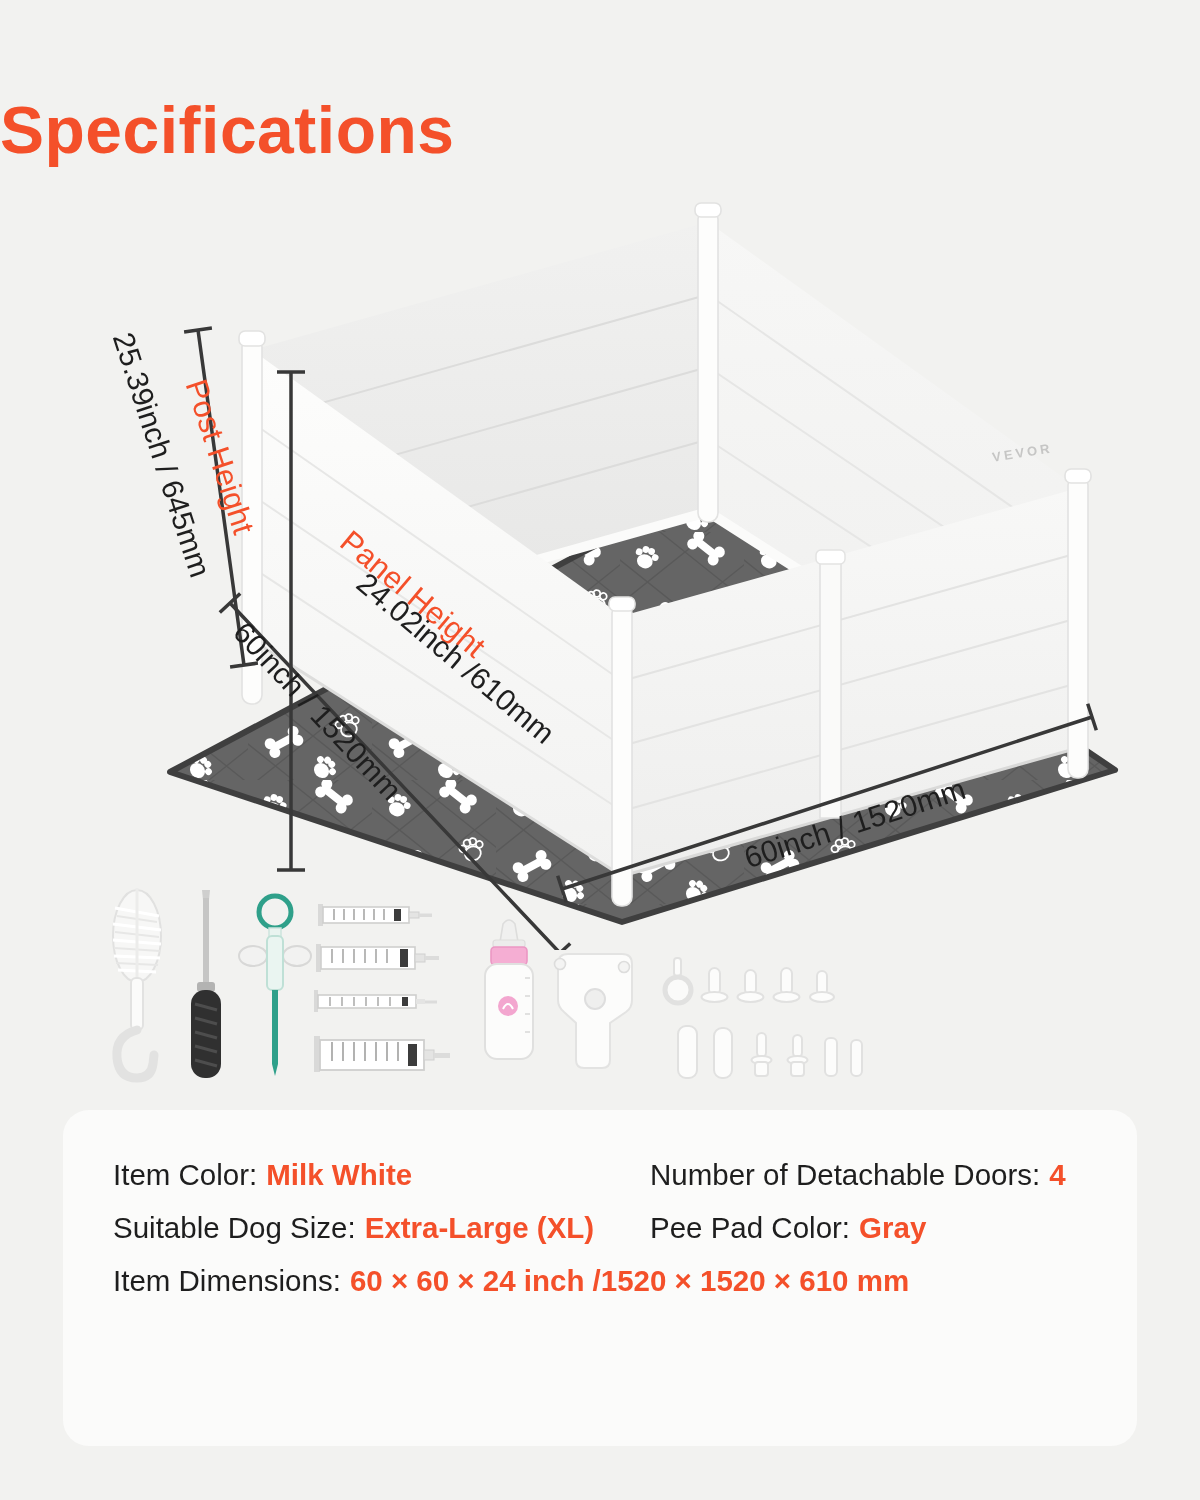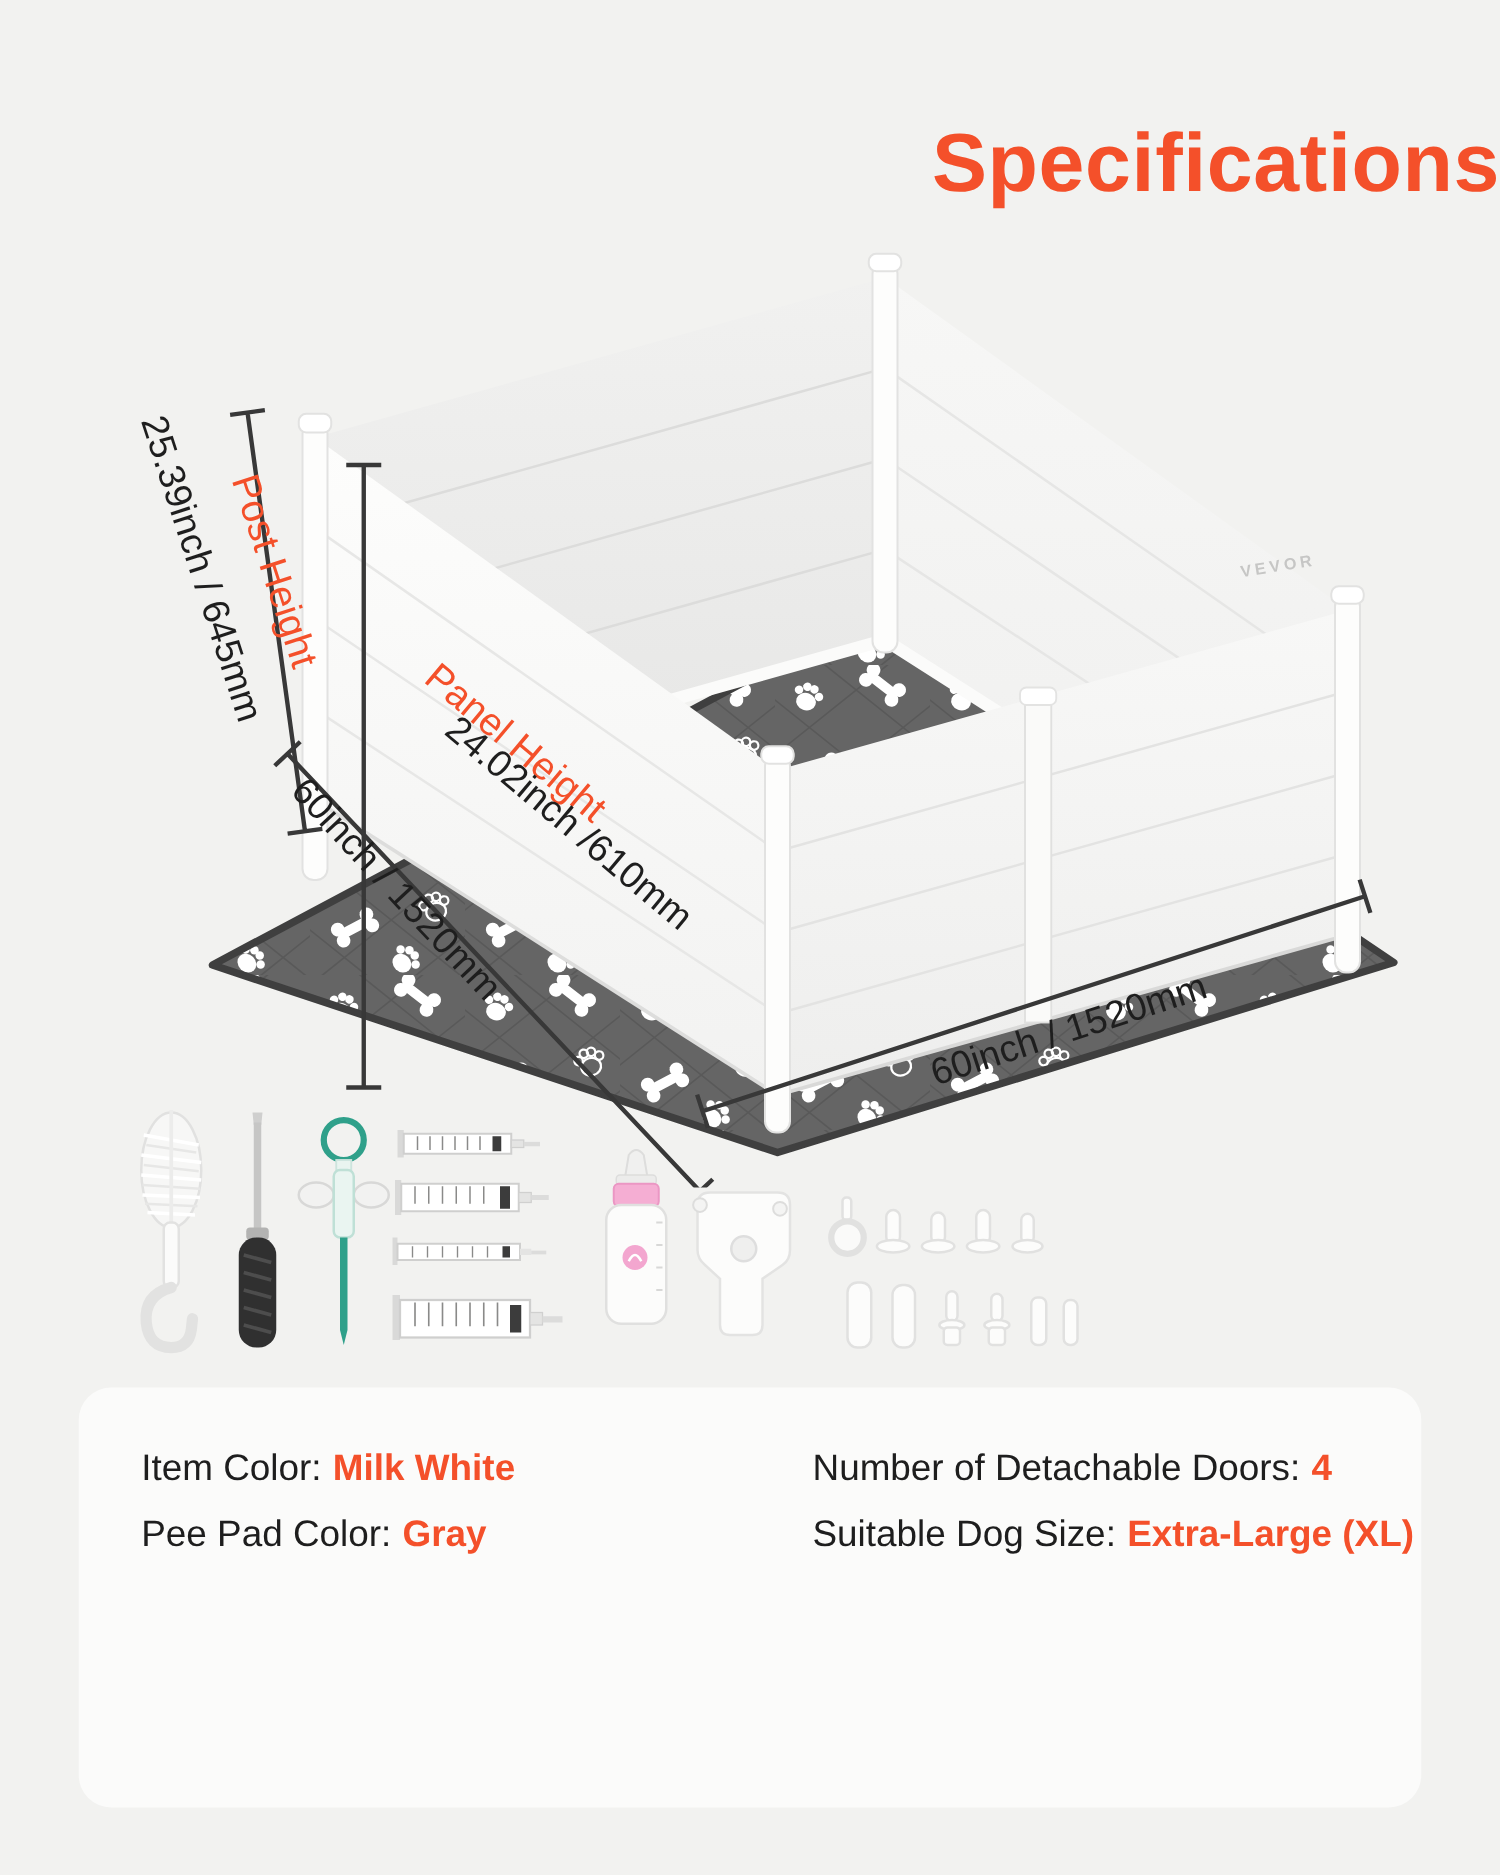--- a/index.html
+++ b/index.html
@@ -9,21 +9,21 @@
     --text-dark:#1E1E1E;
   }
   html,body{margin:0;padding:0;}
   body{
     width:1200px;height:1500px;position:relative;overflow:hidden;
     background:var(--background);
     font-family:"Liberation Sans","DejaVu Sans",sans-serif;
   }
   .page-title{
     position:absolute;top:92px;left:0;width:1200px;margin:0;
-    text-align:right;font-size:66px;font-weight:700;letter-spacing:.5px;
+    text-align:left;font-size:66px;font-weight:700;letter-spacing:.5px;
     color:var(--accent);
   }
   .diagram-svg{position:absolute;top:160px;left:0;}
   .acc-svg{position:absolute;top:878px;left:62px;}
   svg text{font-family:"Liberation Sans","DejaVu Sans",sans-serif;}
   .dim-text{font-size:30px;fill:var(--text-dark);}
   .dim-text-orange{font-size:31px;fill:var(--accent);}
   .brand-text{font-size:13px;fill:#c6c6c5;letter-spacing:3px;font-weight:700;}
   .dim-line{stroke:#383838;stroke-width:3.5;fill:none;}
   .seam{stroke-width:2;fill:none;}
@@ -262,16 +262,17 @@
       <rect x="763" y="160" width="12" height="38" rx="5"></rect>
       <rect x="789" y="162" width="11" height="36" rx="5"></rect>
     </g>
   </g>
 </svg>
 
 <section class="spec-panel">
   <div class="spec-grid">
     <p class="spec-item"><span class="lbl">Item Color:</span><span class="val">Milk White</span></p>
     <p class="spec-item"><span class="lbl">Number of Detachable Doors:</span><span class="val">4</span></p>
+    <p class="spec-item"><span class="lbl">Suitable Dog Size:</span><span class="val">Extra-Large (XL)</span></p>
     <p class="spec-item"><span class="lbl">Pee Pad Color:</span><span class="val">Gray</span></p>
-    <p class="spec-item"><span class="lbl">Suitable Dog Size:</span><span class="val">Extra-Large (XL)</span></p>
+    <p class="spec-item span2"><span class="lbl">Item Dimensions:</span><span class="val">60 × 60 × 24 inch /1520 × 1520 × 610 mm</span></p>
   </div>
 </section>
 
 </body></html>

